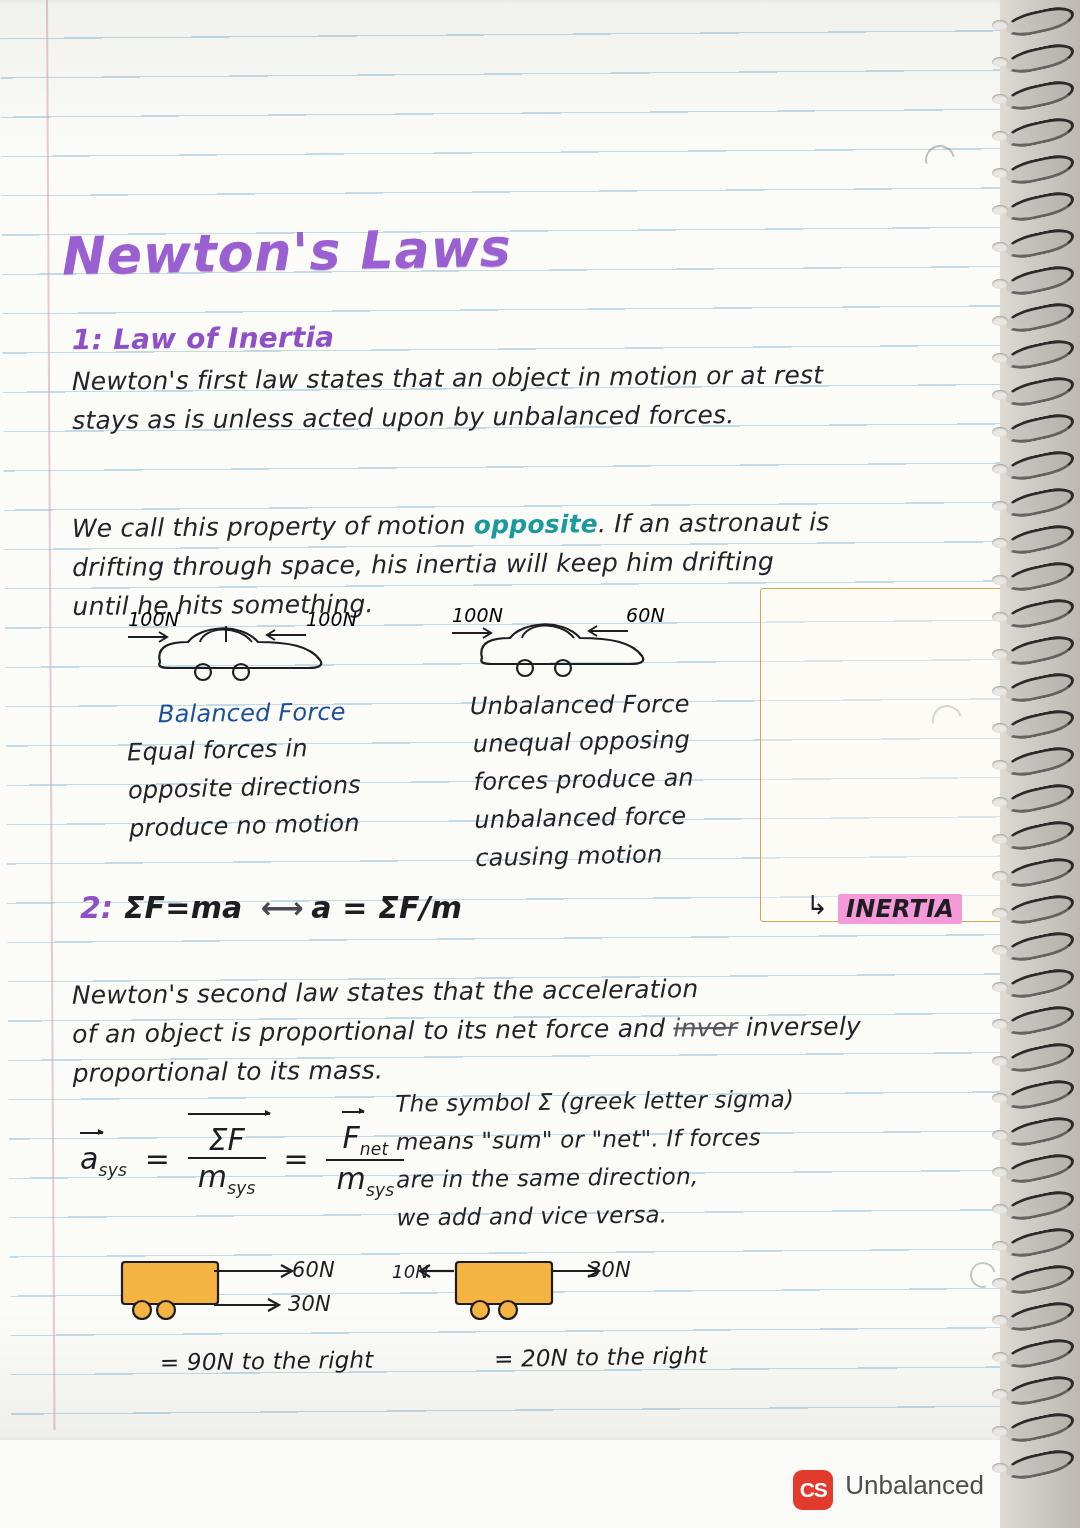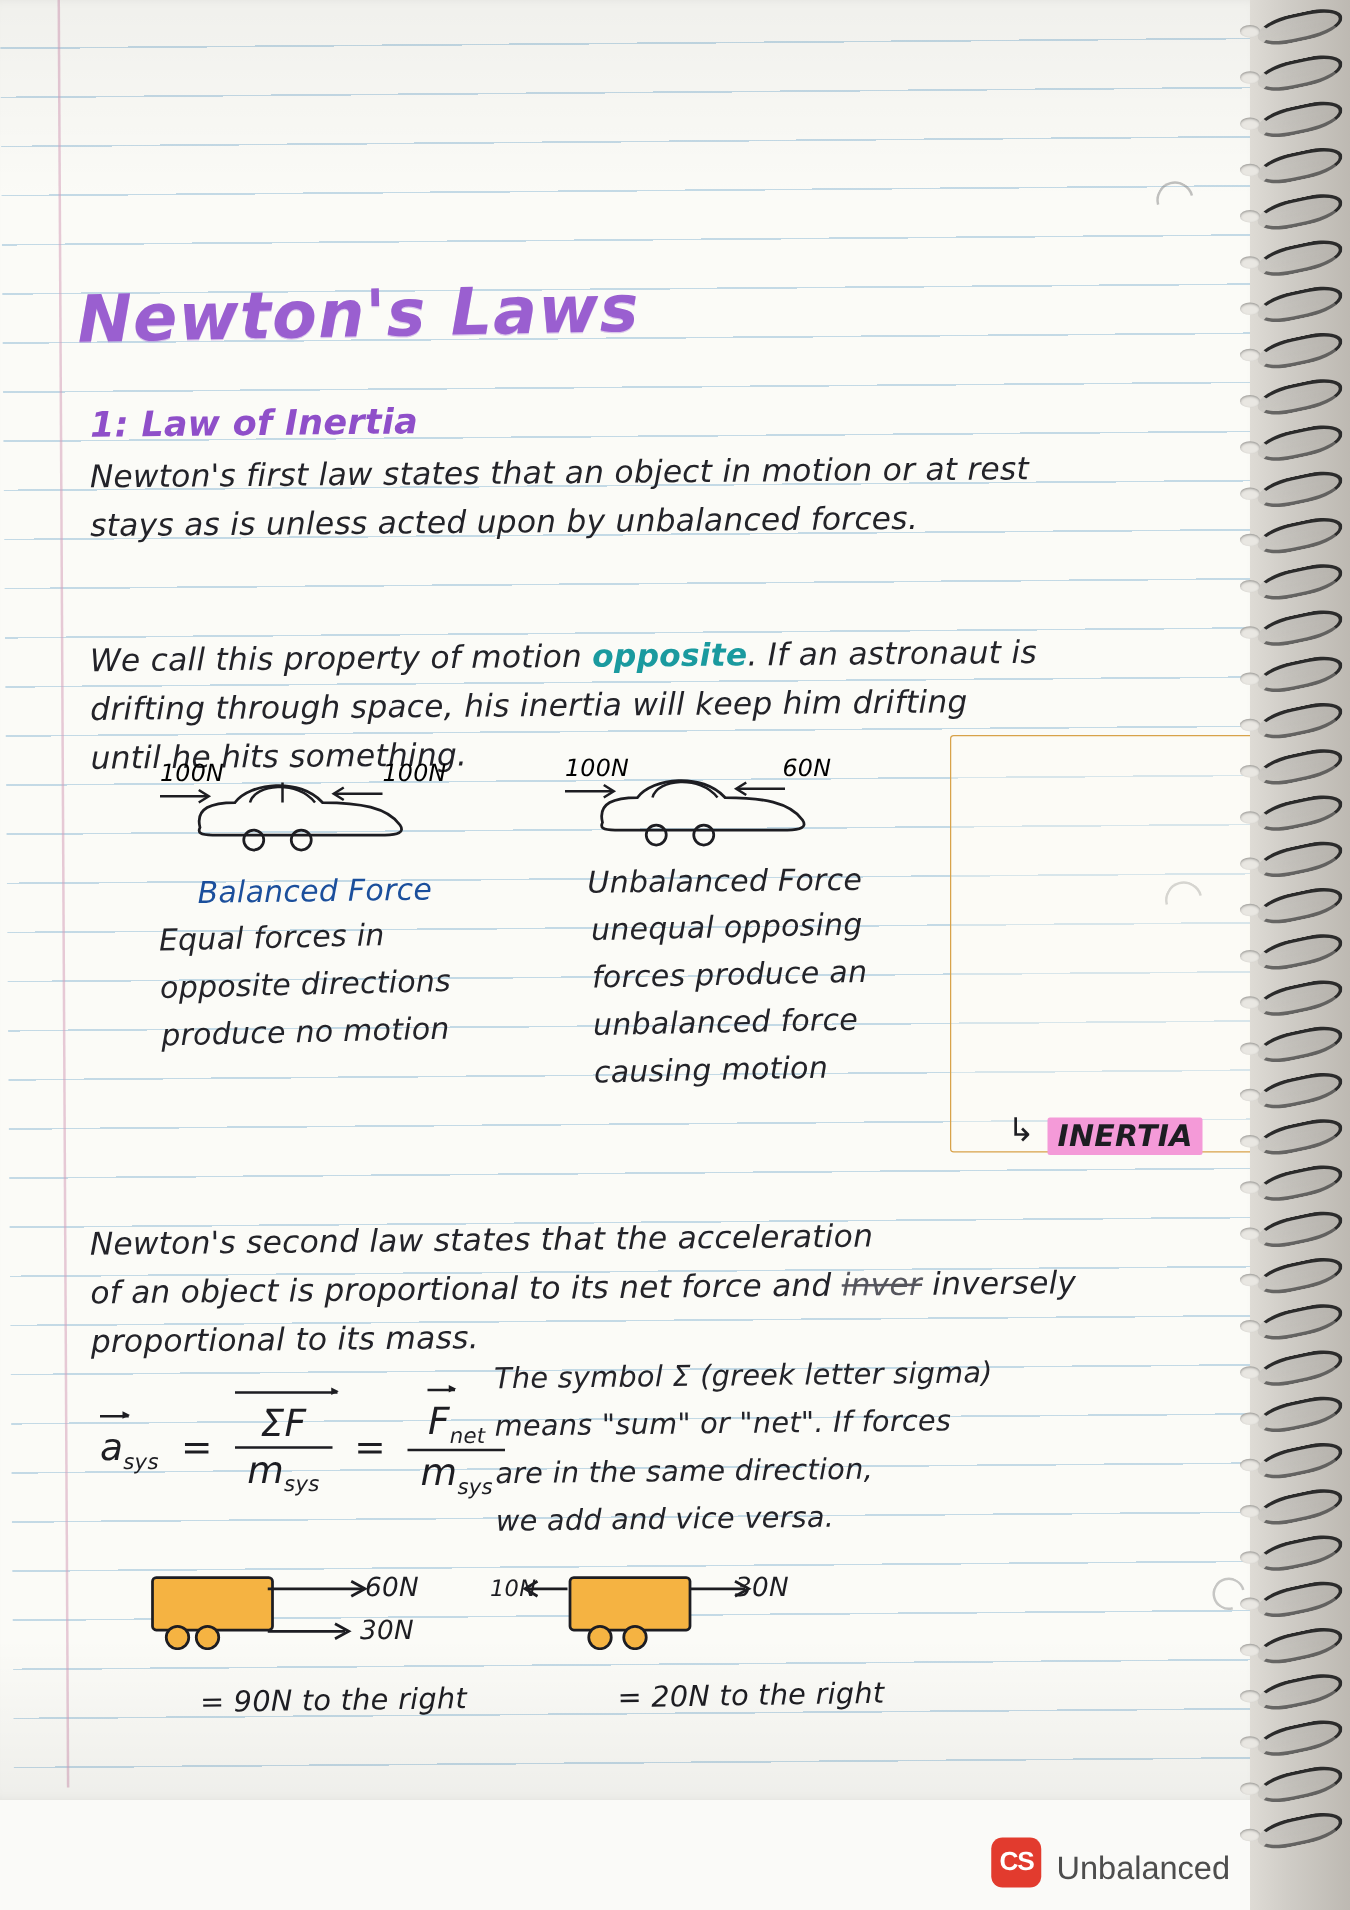--- a/index.html
+++ b/index.html
@@ -137,21 +137,21 @@
     content:"";position:absolute;right:-5px;top:-12px;
     border-left:6px solid #1d1d22;border-top:3.5px solid transparent;border-bottom:3.5px solid transparent;
   }
   
   .cart{position:absolute;}
   .arrowlbl{position:absolute;font-size:21px;font-style:italic;color:#1d1d22;}
   .result{position:absolute;font-size:23px;font-style:italic;color:#1d1d22;}
   
   #camscanner{
     position:absolute;right:96px;bottom:18px;
-    display:flex;align-items:flex-end;gap:12px;
+    display:flex;align-items:flex-start;gap:12px;
   }
   #cs-badge{
     width:40px;height:40px;border-radius:9px;background:#e23b2e;
     color:#fff;font-size:21px;font-weight:700;
     display:flex;align-items:center;justify-content:center;
     font-family:"Liberation Sans",sans-serif;letter-spacing:-1px;
   }
   #cs-text{font-size:26px;color:#4d4d4d;font-family:"Liberation Sans",sans-serif;}
   
   #shade-top{
@@ -243,20 +243,24 @@
     <div class="caption hw" style="left:470px;top:686px;transform:rotate(-0.6deg);">Unbalanced Force</div>
     <div class="caption hw" style="left:474px;top:722px;width:290px;transform:rotate(-1.2deg);">unequal opposing
 forces produce an
 unbalanced force
 causing motion</div>
 
     <div id="inertia-box"></div>
     <div id="inertia-arrow" class="hw">↳</div>
     <div id="inertia-tag" class="hw">INERTIA</div>
 
+    <div id="eq2" class="hw">
+      <span>2: </span><span class="blk">ΣF=ma</span>
+      <span style="display:inline-block;width:58px;text-align:center;color:#4a4a55;">⟷</span><span class="blk">a = ΣF/m</span>
+    </div>
 
     <div class="para hw" style="left:72px;top:932px;width:910px;transform:rotate(-0.6deg);">
       <span>Newton's second law states that the acceleration
 of an object is proportional to its net force and </span><span class="strike">inver</span><span> inversely
 proportional to its mass.</span>
     </div>
 
     <div id="formula" class="hw">
       <span class="vec">a</span><span class="sub">sys</span>
       <span style="padding:0 8px;">=</span>

